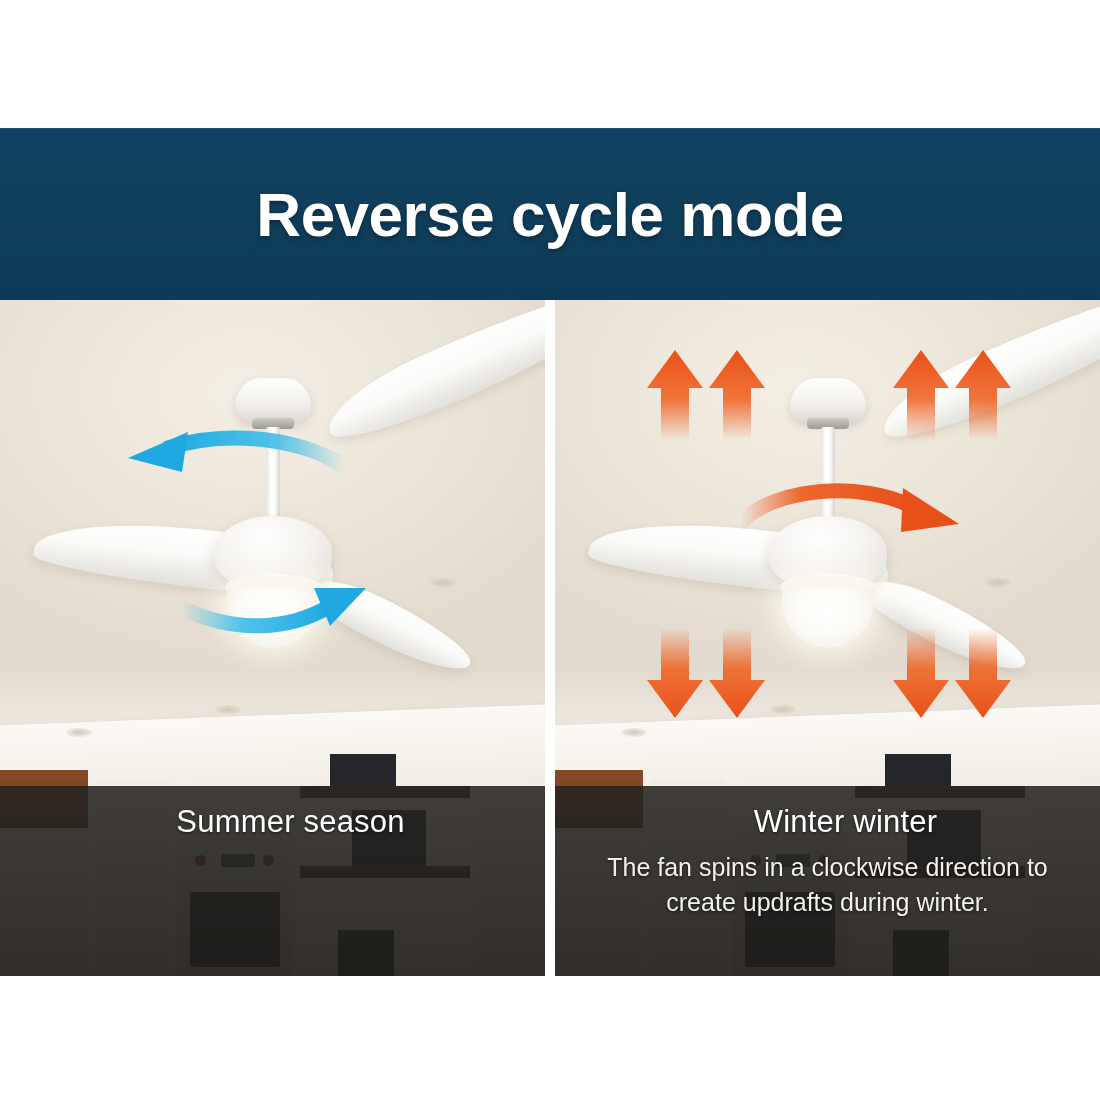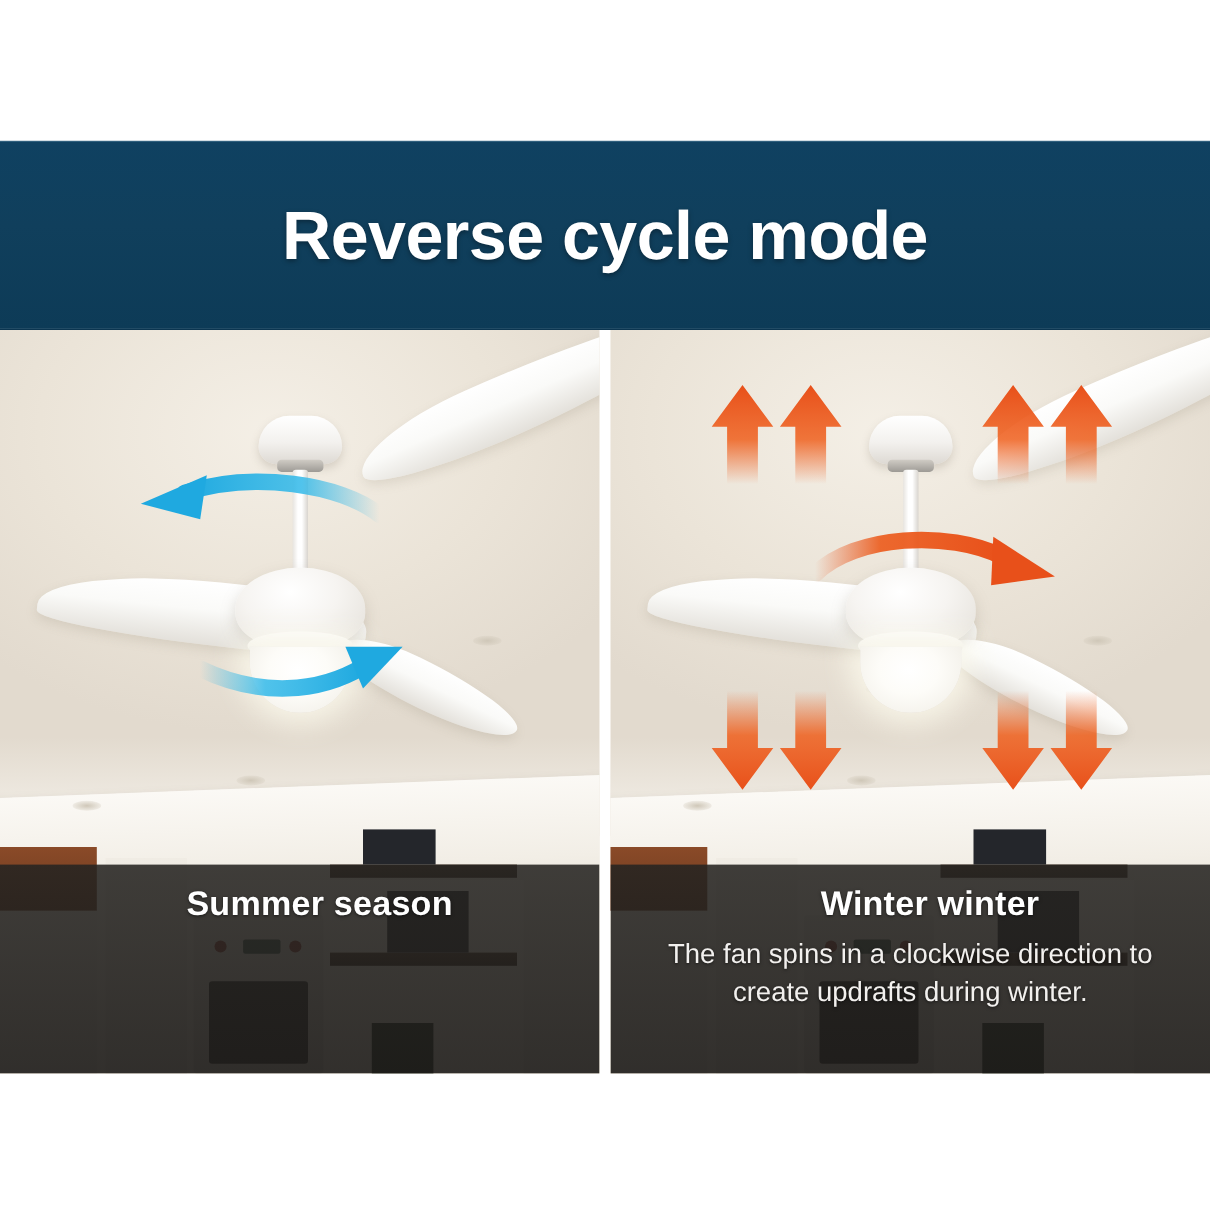--- a/index.html
+++ b/index.html
@@ -125,21 +125,21 @@
   
   .arrow-svg{ position:absolute; overflow:visible; }
 
   
   .overlay{
     position:absolute; left:0; bottom:0; width:100%; height:190px;
     background:linear-gradient(180deg, rgba(38,36,33,.88) 0%, rgba(30,28,26,.90) 100%);
     padding-top:18px; text-align:center;
   }
   .cap-title{
-    color:#ffffff; font-size:31px; font-weight:bold; letter-spacing:.2px;
+    color:#ffffff; font-size:31px; font-weight:normal; letter-spacing:.2px;
     text-shadow:0 1px 3px rgba(0,0,0,.6);
     margin-left:36px;
   }
   .cap-body{
     color:#f2f0ee; font-size:25px; line-height:1.38; margin-top:10px;
     padding:0 34px; text-shadow:0 1px 3px rgba(0,0,0,.6);
   }
 </style>
 </head>
 <body>

